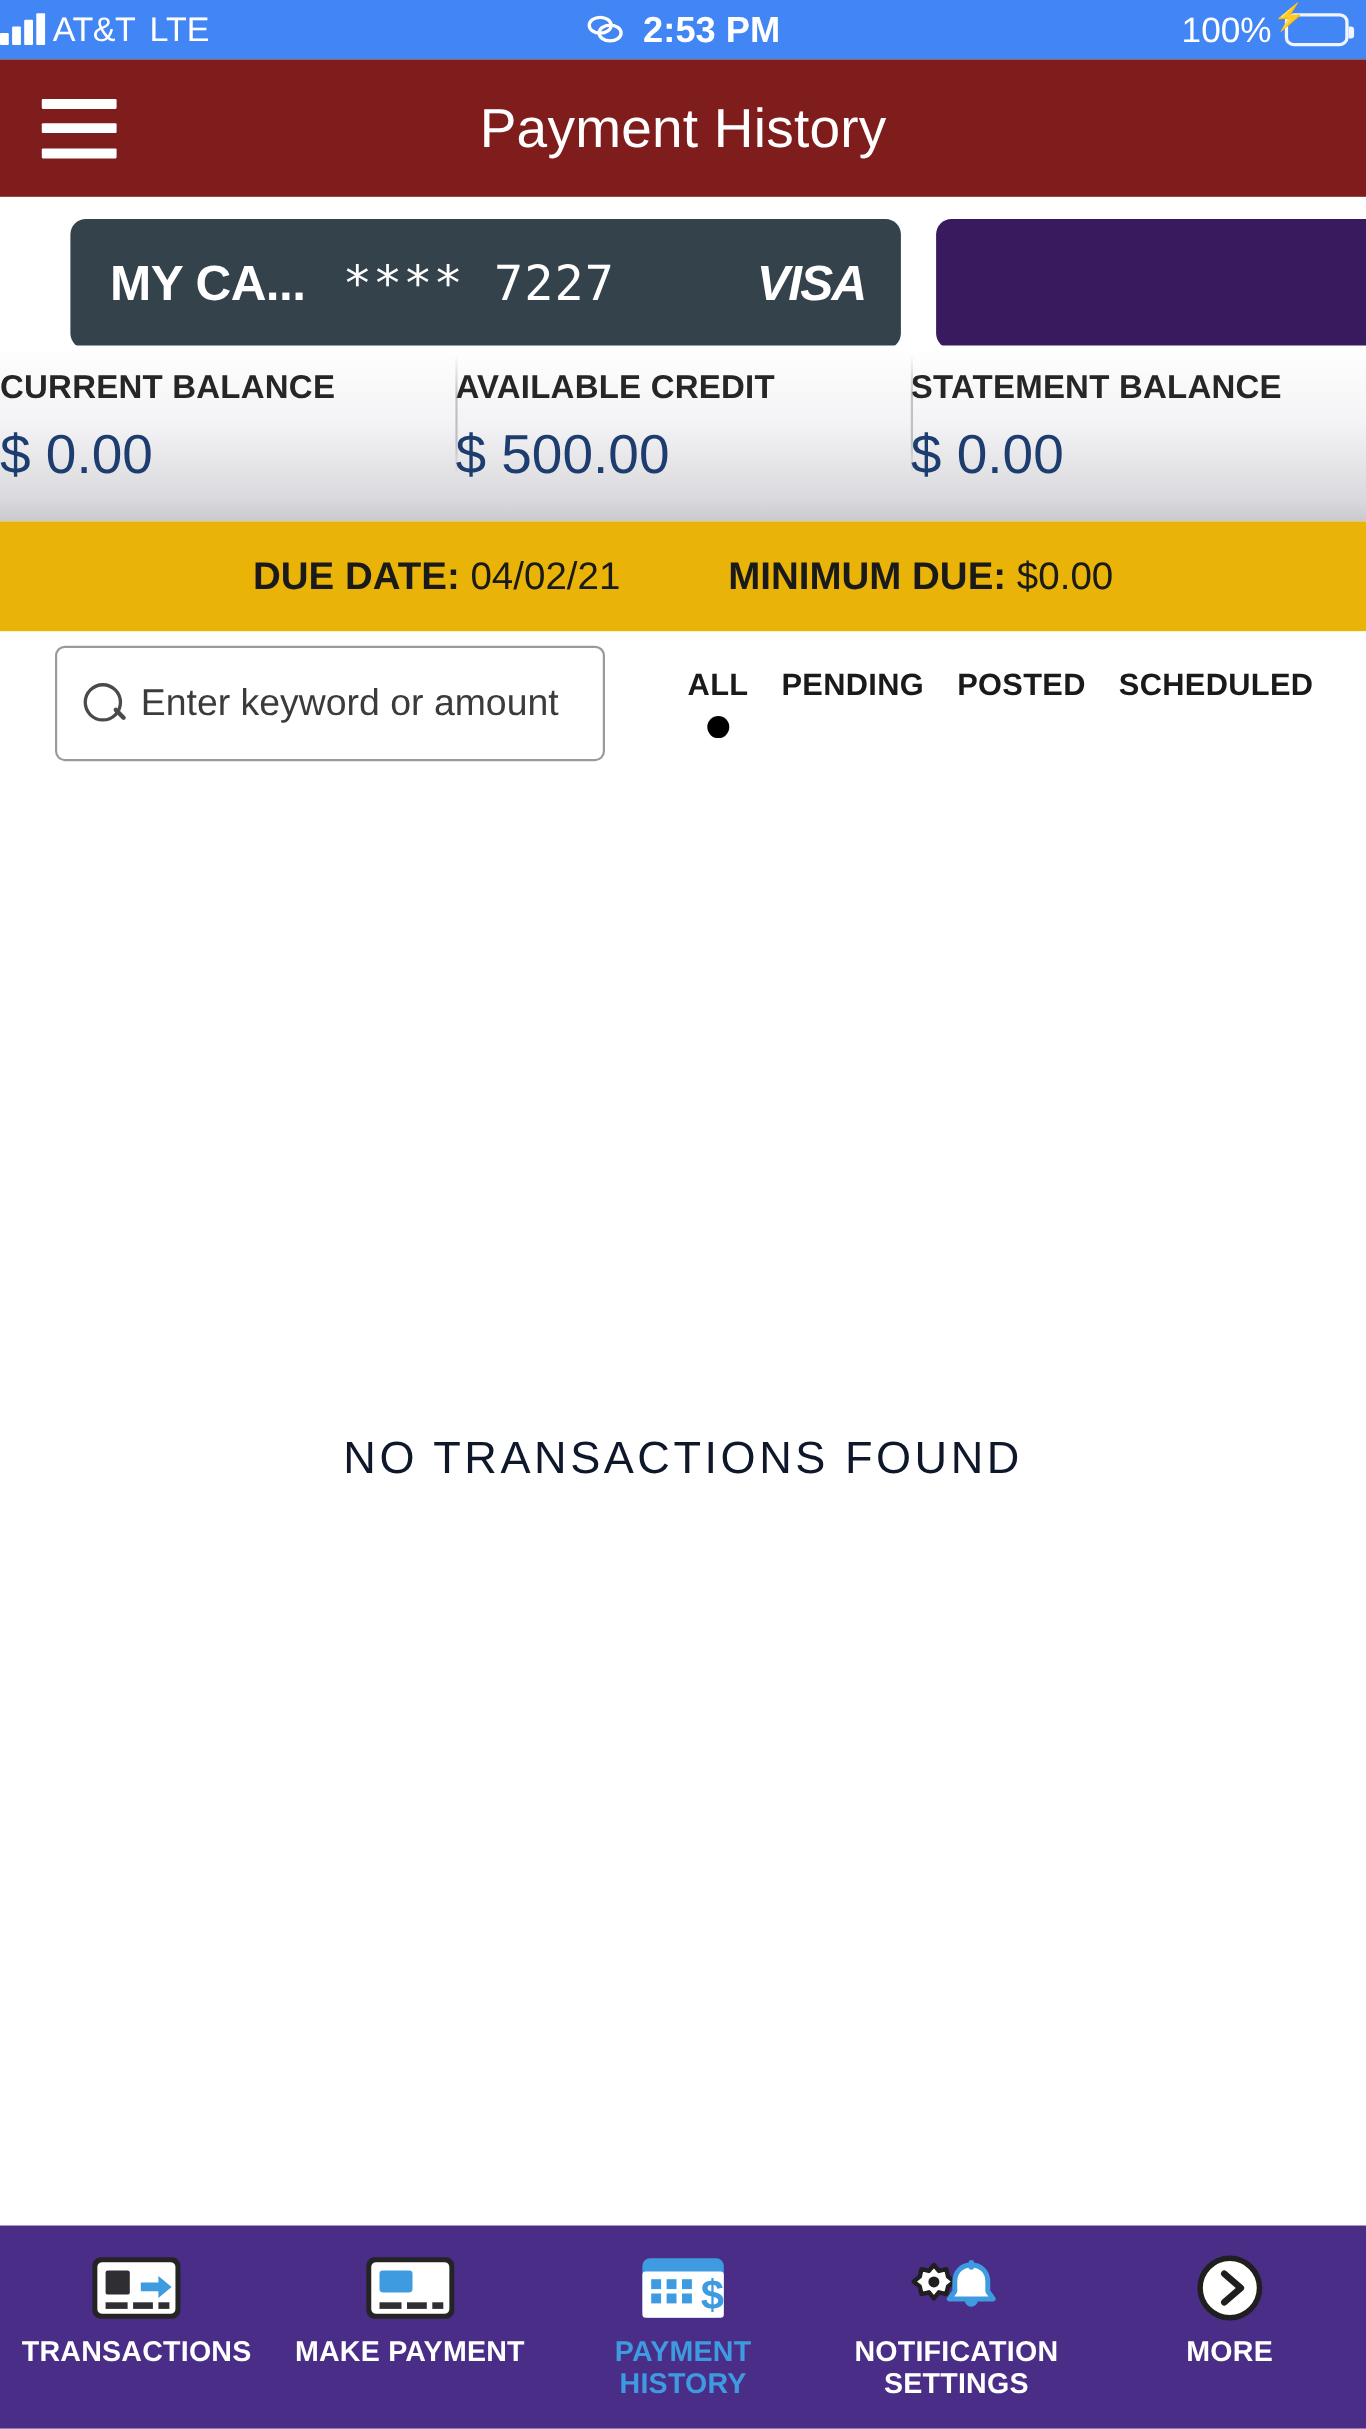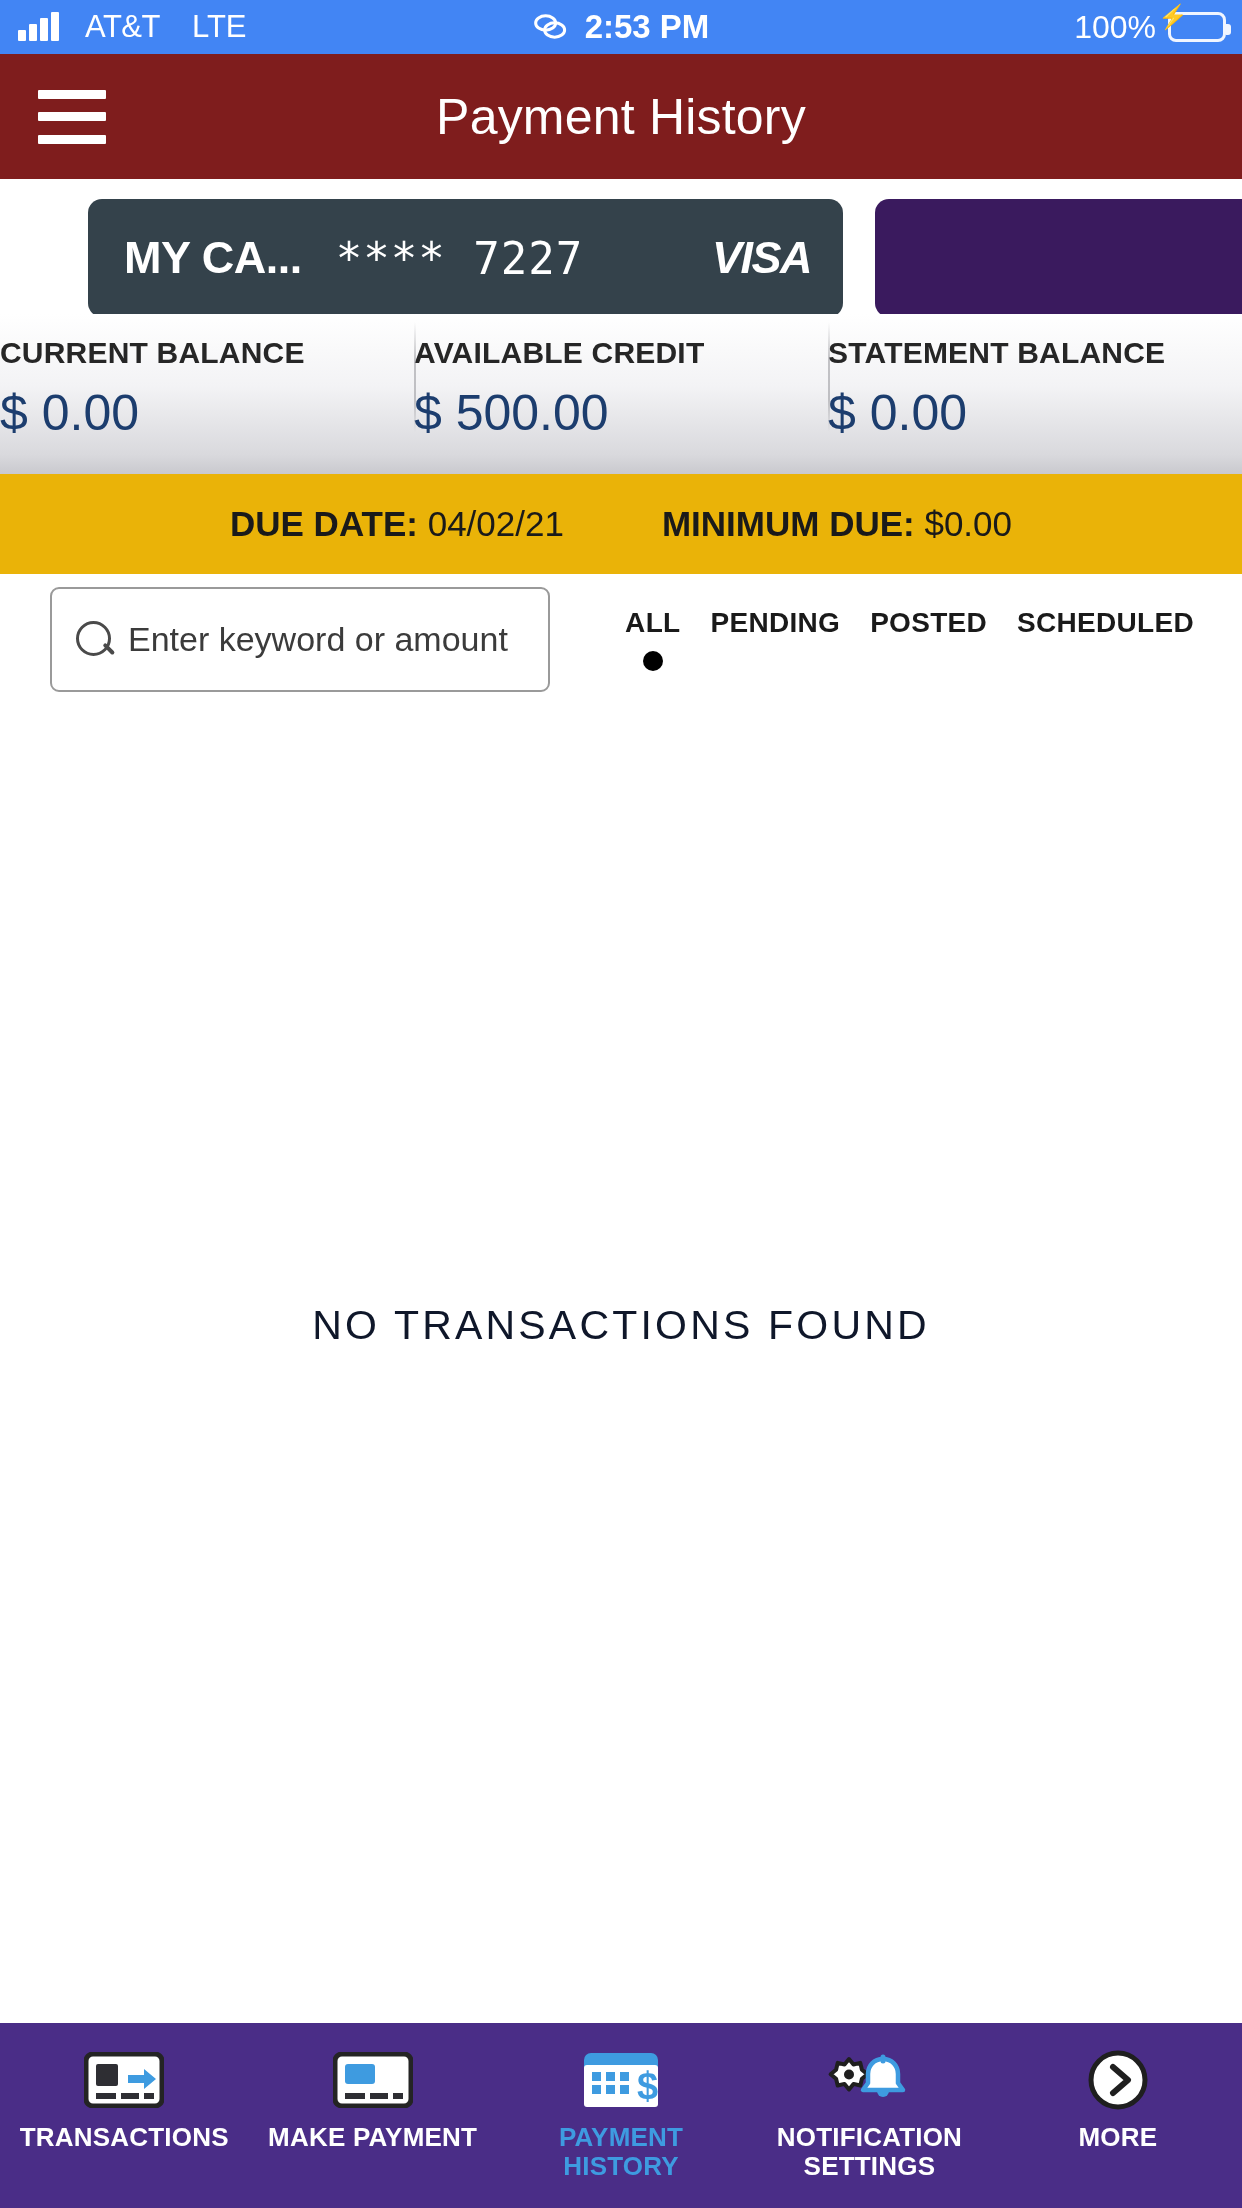--- a/index.html
+++ b/index.html
@@ -10,21 +10,21 @@
     overflow:hidden;
   }
   .screen { position:relative; width:1242px; height:2208px; display:flex; flex-direction:column; }
 
   
   .statusbar {
     height:54px; background:#4285F4; color:#ffffff;
     display:flex; align-items:center; position:relative;
     flex:0 0 54px;
   }
-  .sb-left { display:flex; align-items:center; gap:26px; padding-left:18px; }
+  .sb-left { display:flex; align-items:center; gap:7px; }
   .sig { display:flex; align-items:flex-end; gap:3px; height:28px; }
   .sig i { display:block; width:8px; background:#fff; border-radius:1px; }
   .sig i:nth-child(1){ height:11px; }
   .sig i:nth-child(2){ height:17px; }
   .sig i:nth-child(3){ height:23px; }
   .sig i:nth-child(4){ height:29px; }
   .sb-carrier { font-size:31px; font-weight:400; letter-spacing:-0.5px; }
   .sb-lte { font-size:31px; font-weight:400; margin-left:6px; }
   .sb-center {
     position:absolute; left:50%; top:50%; transform:translate(-50%,-50%);
@@ -57,21 +57,21 @@
   .burger { position:absolute; left:38px; top:50%; transform:translateY(-50%);
     width:68px; height:54px; display:flex; flex-direction:column; justify-content:space-between; cursor:pointer; }
   .burger span { display:block; height:9px; background:#ffffff; border-radius:1px; }
   .page-title {
     width:100%; text-align:center; color:#ffffff;
     font-size:50px; font-weight:400; letter-spacing:0.2px;
   }
 
   
   .card-area { flex:0 0 135px; background:#ffffff; position:relative; padding-top:20px; overflow:hidden; }
-  .card-strip { display:flex; gap:32px; padding-left:88px; }
+  .card-strip { display:flex; gap:32px; padding-left:64px; }
   .card {
     flex:0 0 755px; height:118px; background:#34424B; border-radius:14px;
     display:flex; align-items:center; padding:0 32px 0 36px; position:relative;
   }
   .card-name {
     color:#ffffff; font-size:45px; font-weight:700; letter-spacing:-0.5px; white-space:nowrap;
   }
   .card-digits {
     color:#ffffff; font-size:44px; font-weight:400; margin-left:34px;
     font-family:"DejaVu Sans Mono", monospace; letter-spacing:1px; white-space:nowrap;

